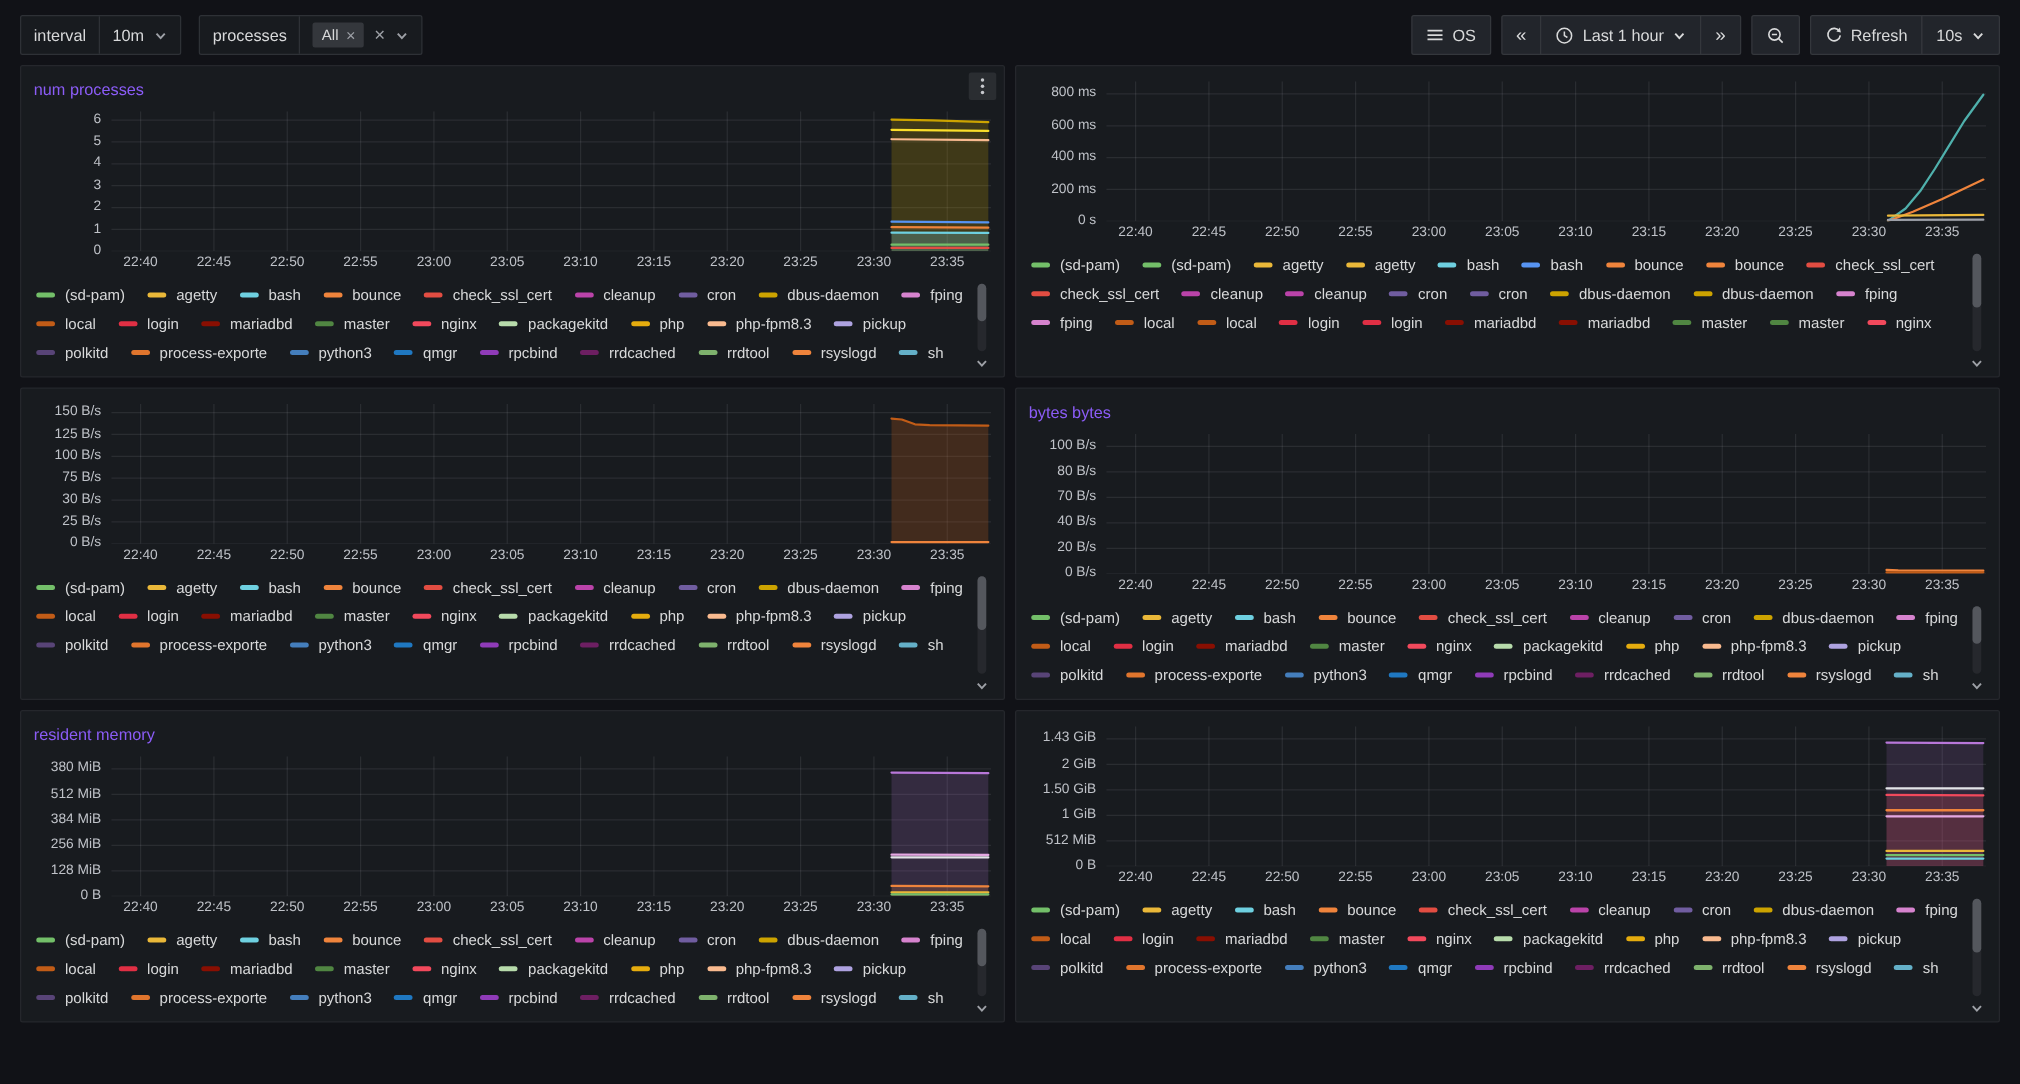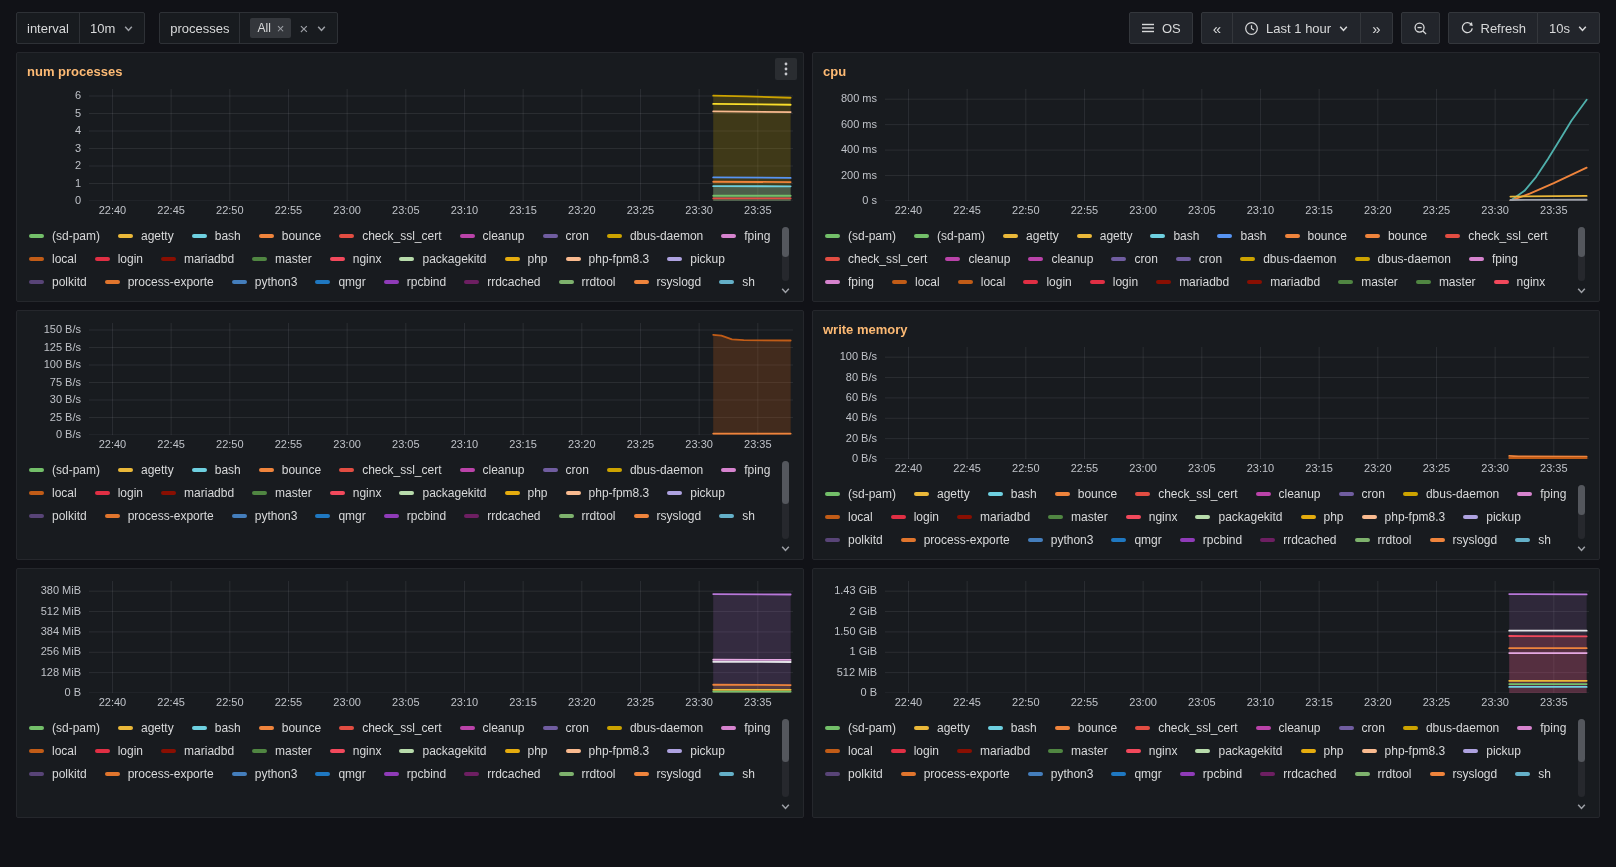--- a/index.html
+++ b/index.html
@@ -34,21 +34,21 @@
   .guillemet { font-size:15px; line-height:1; }
 
   
   .panels { display:grid; grid-template-columns:1fr 1fr; gap:8px; padding:0 16px 16px 16px; }
   .panel {
     position:relative; height:250px; display:flex; flex-direction:column;
     background:#181b1f; border:1px solid #25272c; border-radius:2px;
     padding:6px 10px 4px 10px;
   }
   .panel-header { display:flex; align-items:center; height:24px; flex:none; }
-  .panel-title { margin:0; font-size:13px; font-weight:700; color:#fdba74; }
+  .panel-title { margin:0; font-size:13px; font-weight:400; color:#8b5cf6; }
   .panel-menu {
     position:absolute; top:5px; right:6px; width:22px; height:22px;
     display:flex; align-items:center; justify-content:center;
     background:rgba(204,204,220,0.10); border:none; border-radius:2px; cursor:pointer;
   }
 
   .chart { flex:none; height:112px; display:flex; margin-top:6px; }
   .y-axis { width:62px; position:relative; flex:none; font-size:11px; color:#bfc2c8; }
   .y-tick { position:absolute; right:8px; white-space:nowrap; }
   .plot { flex:1; position:relative; cursor:crosshair; }
@@ -346,23 +346,20 @@
       <div class="legend-scrollbar">
         <div class="scroll-thumb"></div>
       </div>
       <svg class="scroll-chevron" width="11" height="11" viewBox="0 0 10 10">
           <path d="M2 3.5 L5 6.8 L8 3.5" stroke="#9da0a6" fill="none" stroke-width="1.4"></path>
         </svg>
     </div>
   </section>
 
   <section class="panel">
-    <header class="panel-header">
-      <h2 class="panel-title">cpu</h2>
-    </header>
 
     <div class="chart">
       <div class="y-axis">
           <div class="y-tick" style="top: calc(100% - 7px);">0 s</div>
           <div class="y-tick" style="top: calc(77.2727% - 7px);">200 ms</div>
           <div class="y-tick" style="top: calc(54.5455% - 7px);">400 ms</div>
           <div class="y-tick" style="top: calc(31.8182% - 7px);">600 ms</div>
           <div class="y-tick" style="top: calc(9.09091% - 7px);">800 ms</div>
         </div>
       <div class="plot">
@@ -695,29 +692,29 @@
         <div class="scroll-thumb"></div>
       </div>
       <svg class="scroll-chevron" width="11" height="11" viewBox="0 0 10 10">
           <path d="M2 3.5 L5 6.8 L8 3.5" stroke="#9da0a6" fill="none" stroke-width="1.4"></path>
         </svg>
     </div>
   </section>
 
   <section class="panel">
     <header class="panel-header">
-      <h2 class="panel-title">write memory</h2>
+      <h2 class="panel-title">bytes bytes</h2>
     </header>
 
     <div class="chart">
       <div class="y-axis">
           <div class="y-tick" style="top: calc(100% - 7px);">0 B/s</div>
           <div class="y-tick" style="top: calc(81.8182% - 7px);">20 B/s</div>
           <div class="y-tick" style="top: calc(63.6364% - 7px);">40 B/s</div>
-          <div class="y-tick" style="top: calc(45.4545% - 7px);">60 B/s</div>
+          <div class="y-tick" style="top: calc(45.4545% - 7px);">70 B/s</div>
           <div class="y-tick" style="top: calc(27.2727% - 7px);">80 B/s</div>
           <div class="y-tick" style="top: calc(9.09091% - 7px);">100 B/s</div>
         </div>
       <div class="plot">
         <svg class="plot-svg" viewBox="0 0 1000 200" preserveAspectRatio="none">
             <line x1="0" y1="200" x2="1000" y2="200" class="grid-line" vector-effect="non-scaling-stroke"></line>
             <line x1="0" y1="163.63636363636363" x2="1000" y2="163.63636363636363" class="grid-line" vector-effect="non-scaling-stroke"></line>
             <line x1="0" y1="127.27272727272727" x2="1000" y2="127.27272727272727" class="grid-line" vector-effect="non-scaling-stroke"></line>
             <line x1="0" y1="90.90909090909092" x2="1000" y2="90.90909090909092" class="grid-line" vector-effect="non-scaling-stroke"></line>
             <line x1="0" y1="54.54545454545454" x2="1000" y2="54.54545454545454" class="grid-line" vector-effect="non-scaling-stroke"></line>
@@ -869,20 +866,23 @@
       <div class="legend-scrollbar">
         <div class="scroll-thumb"></div>
       </div>
       <svg class="scroll-chevron" width="11" height="11" viewBox="0 0 10 10">
           <path d="M2 3.5 L5 6.8 L8 3.5" stroke="#9da0a6" fill="none" stroke-width="1.4"></path>
         </svg>
     </div>
   </section>
 
   <section class="panel">
+    <header class="panel-header">
+      <h2 class="panel-title">resident memory</h2>
+    </header>
 
     <div class="chart">
       <div class="y-axis">
           <div class="y-tick" style="top: calc(100% - 7px);">0 B</div>
           <div class="y-tick" style="top: calc(81.8182% - 7px);">128 MiB</div>
           <div class="y-tick" style="top: calc(63.6364% - 7px);">256 MiB</div>
           <div class="y-tick" style="top: calc(45.4545% - 7px);">384 MiB</div>
           <div class="y-tick" style="top: calc(27.2727% - 7px);">512 MiB</div>
           <div class="y-tick" style="top: calc(9.09091% - 7px);">380 MiB</div>
         </div>

